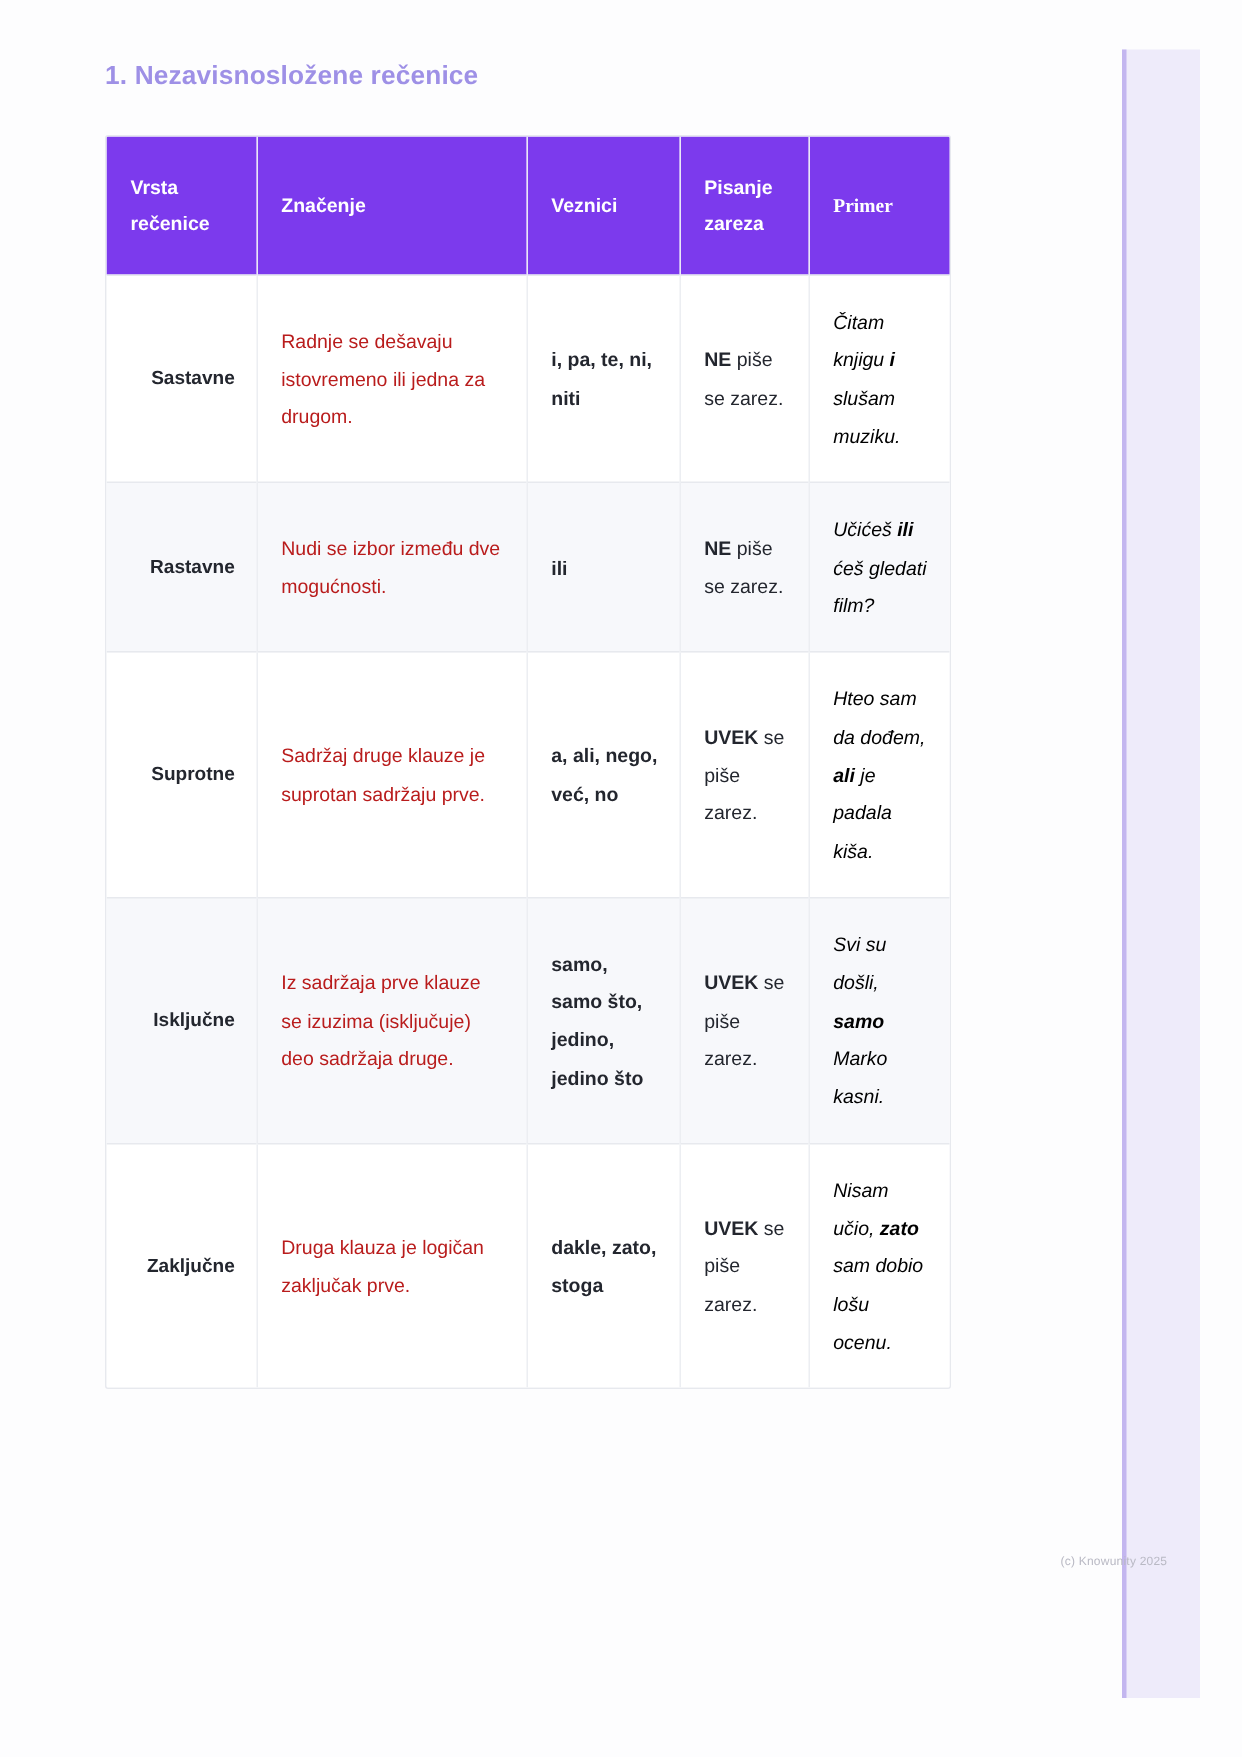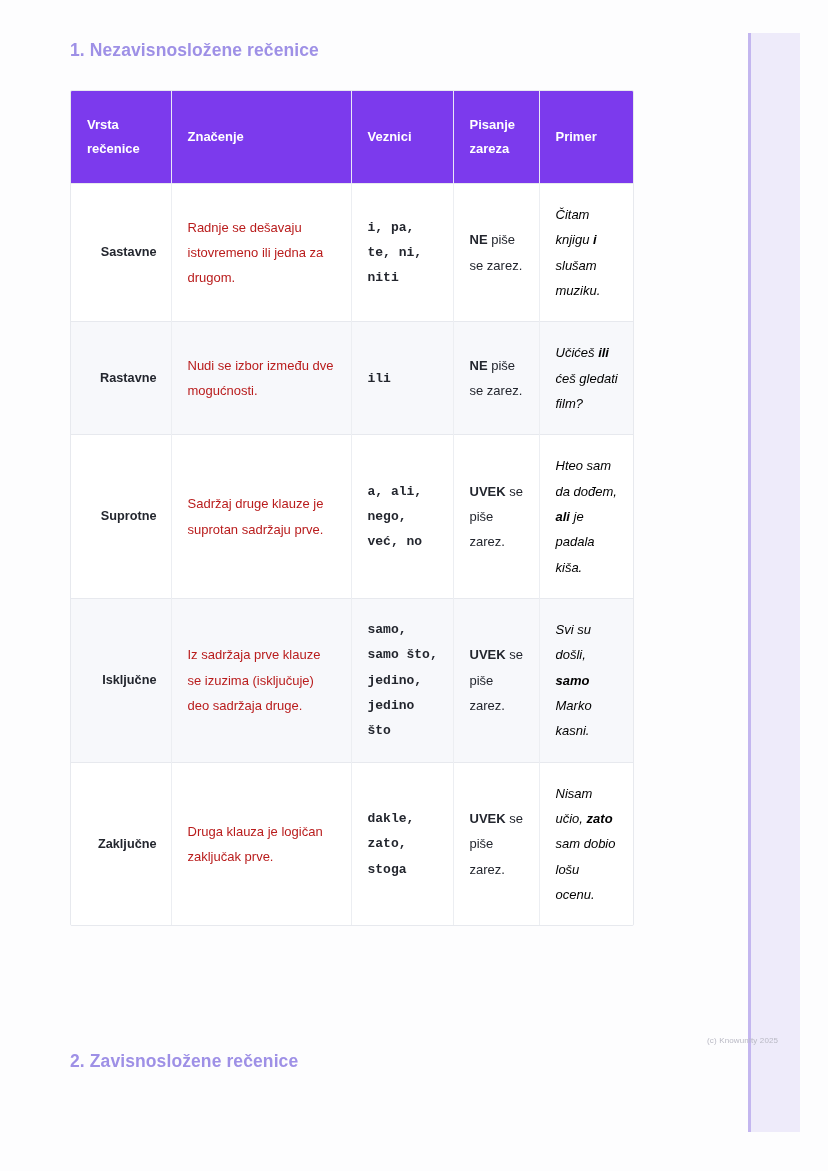--- a/index.html
+++ b/index.html
@@ -89,38 +89,38 @@
     color: #ffffff;
     font-size: 13px;
     font-weight: 700;
     text-align: left;
     vertical-align: middle;
     padding: 22px 14px 22px 16px;
     line-height: 1.85;
     border-right: 1px solid #e9e6f7;
     height: 86px;
   }
-  thead th:last-child { border-right: none; }
+  thead th:last-child { border-right: none; font-family: Liberation Serif, serif; }
 
   tbody td {
     font-size: 13px;
     color: #23262e;
     vertical-align: middle;
     padding: 18px 14px 18px 16px;
     line-height: 1.95;
     border-top: 1px solid #e7e9ee;
     border-right: 1px solid #eceef2;
   }
   tbody td:last-child { border-right: none; }
 
   tbody tr.alt td { background: #f7f8fb; }
 
   td.col-type { font-weight: 700; font-size: 12.7px; text-align: right; }
   td.col-meaning { color: #b91c1c; }
-  td.col-conj { font-weight: 700; font-family: Liberation Mono, monospace; }
+  td.col-conj { font-weight: 700; }
   td.col-comma b { font-weight: 700; }
   td.col-example {
     font-style: italic;
     color: #000000;
   }
   td.col-example b { font-weight: 700; font-style: italic; }
 
   .second-title-wrap {
     position: absolute;
     left: 70px;
@@ -211,19 +211,16 @@
             <td class="col-comma"><b>UVEK</b><span> se piše zarez.</span></td>
             <td class="col-example"><span>Nisam učio, </span><b>zato</b><span> sam dobio lošu ocenu.</span></td>
           </tr>
 
         </tbody>
       </table>
     </div>
 
   </div>
 
-  <div class="second-title-wrap">
-    <h2 class="section-title second">2. Zavisnosložene rečenice</h2>
-  </div>
 
   <div class="footer-credit">(c) Knowunity 2025</div>
 
 </div>
 
 </body></html>

